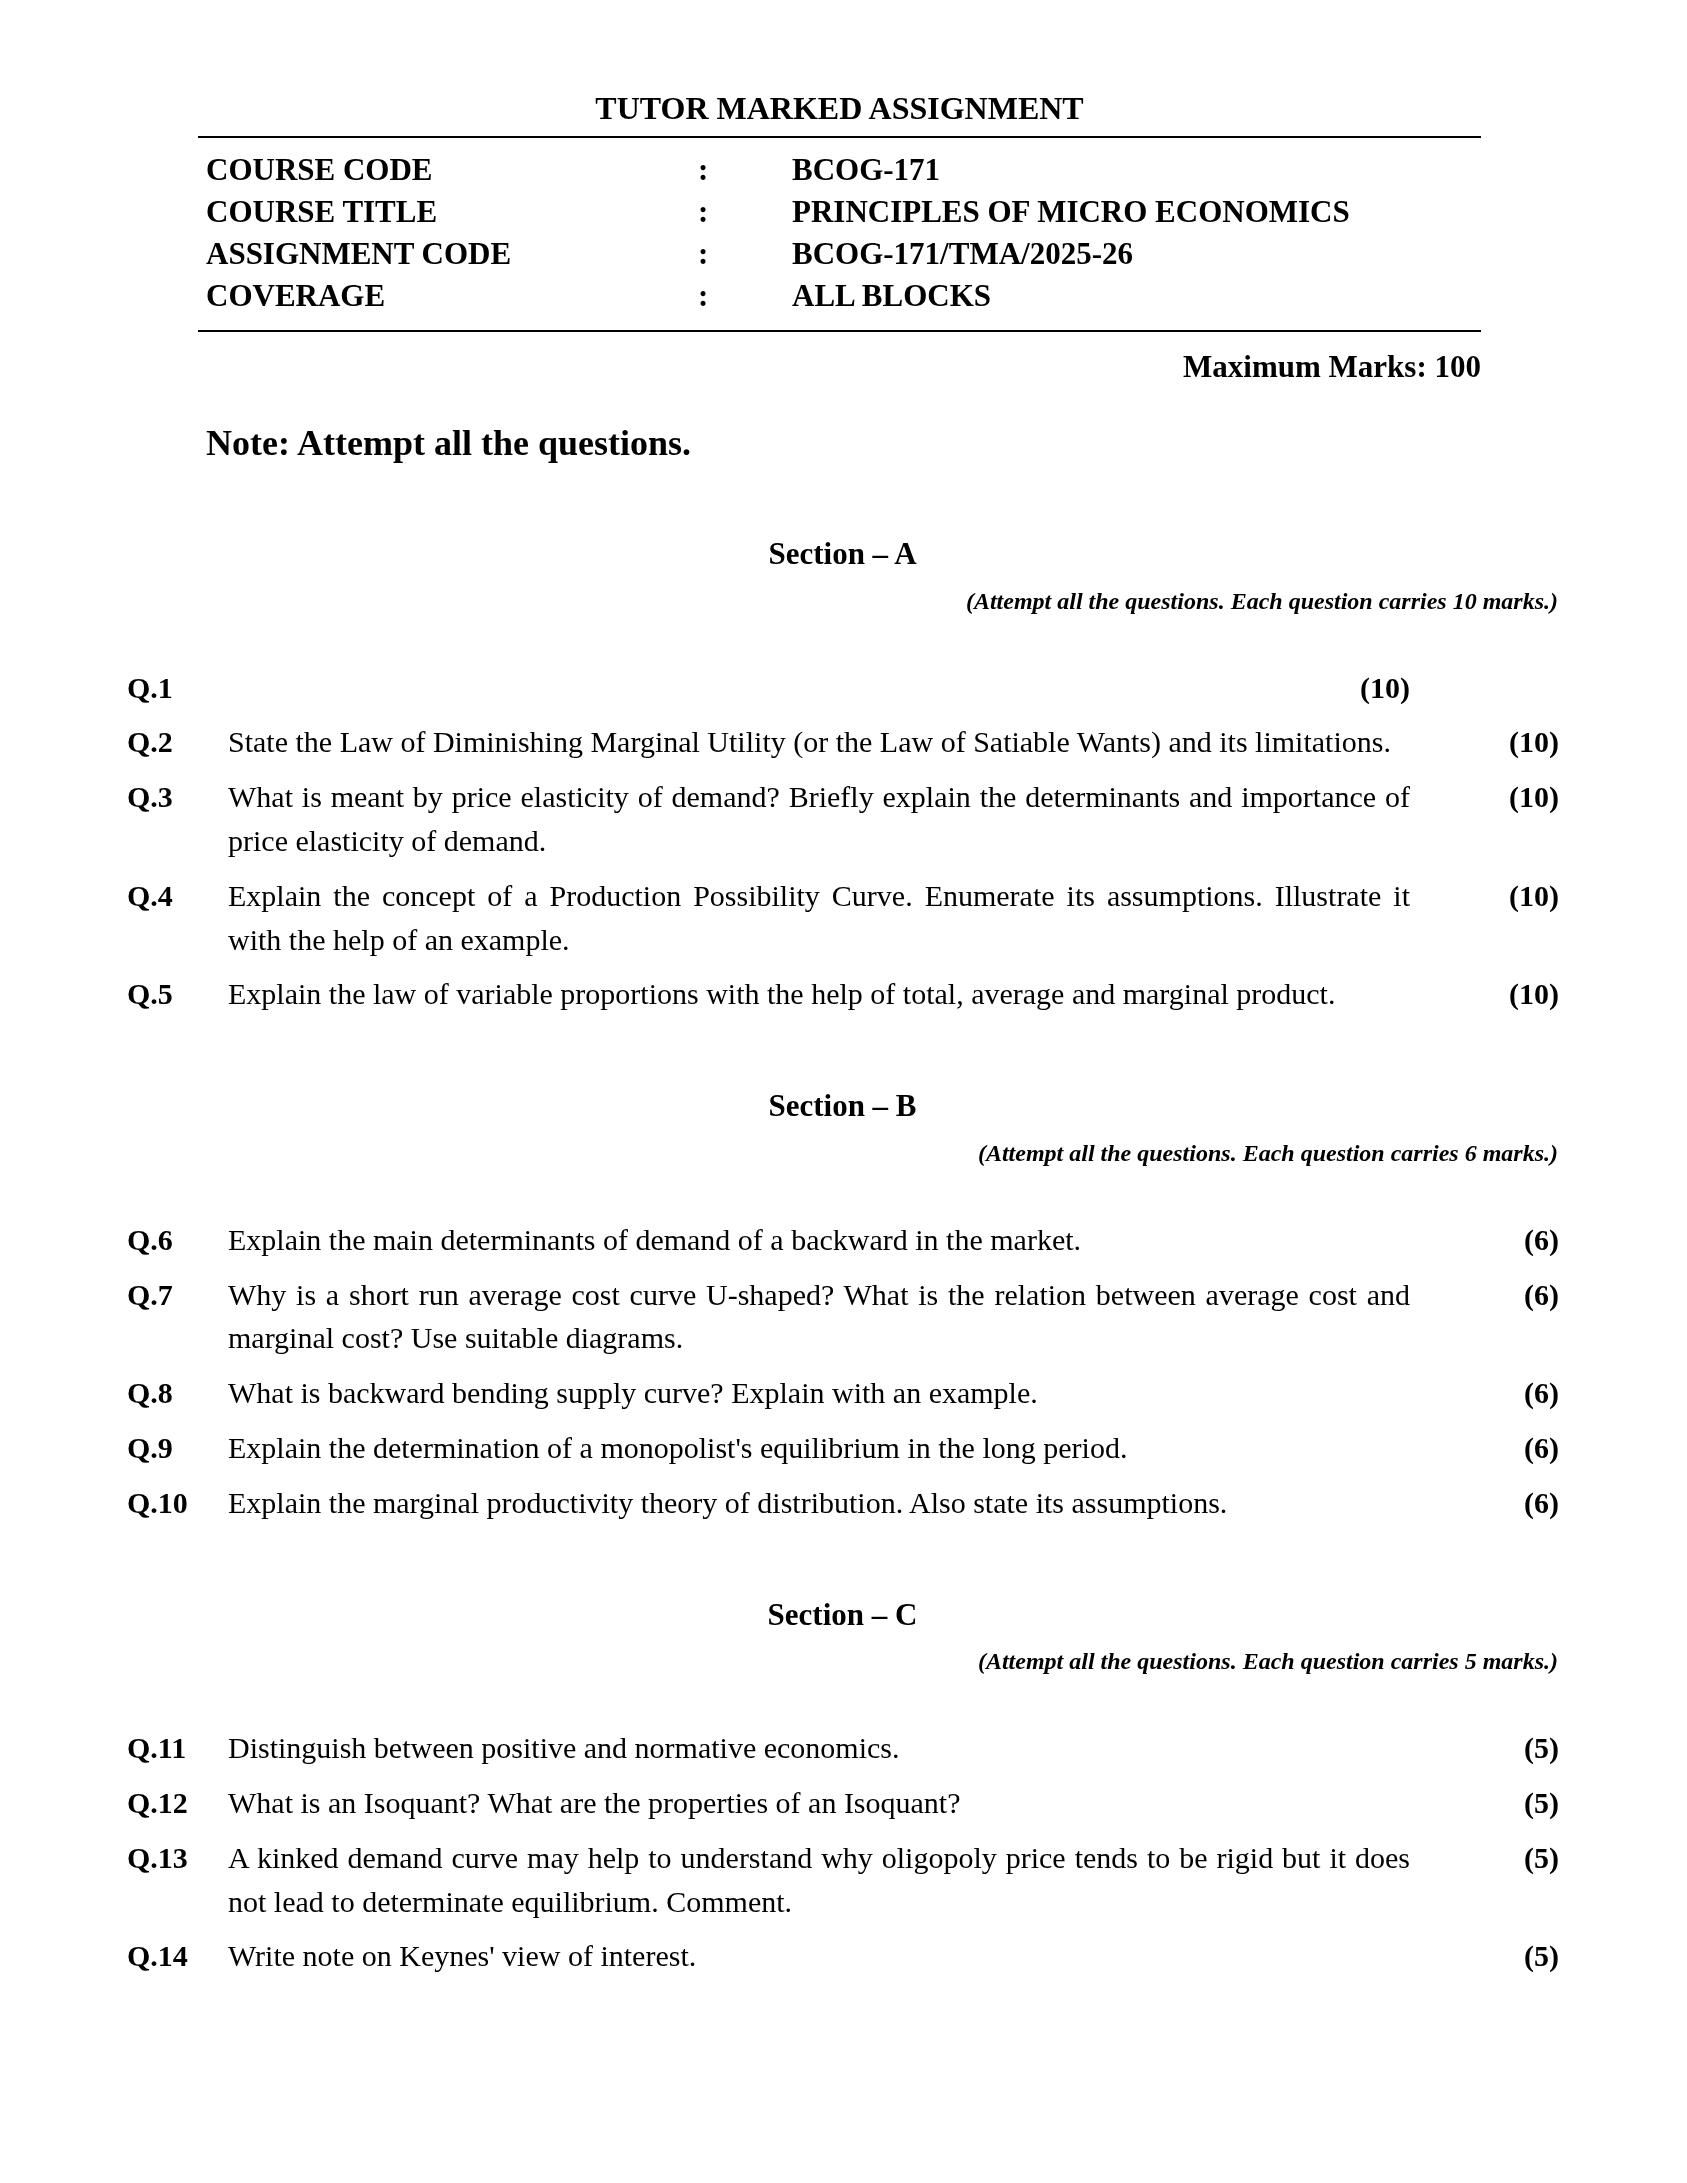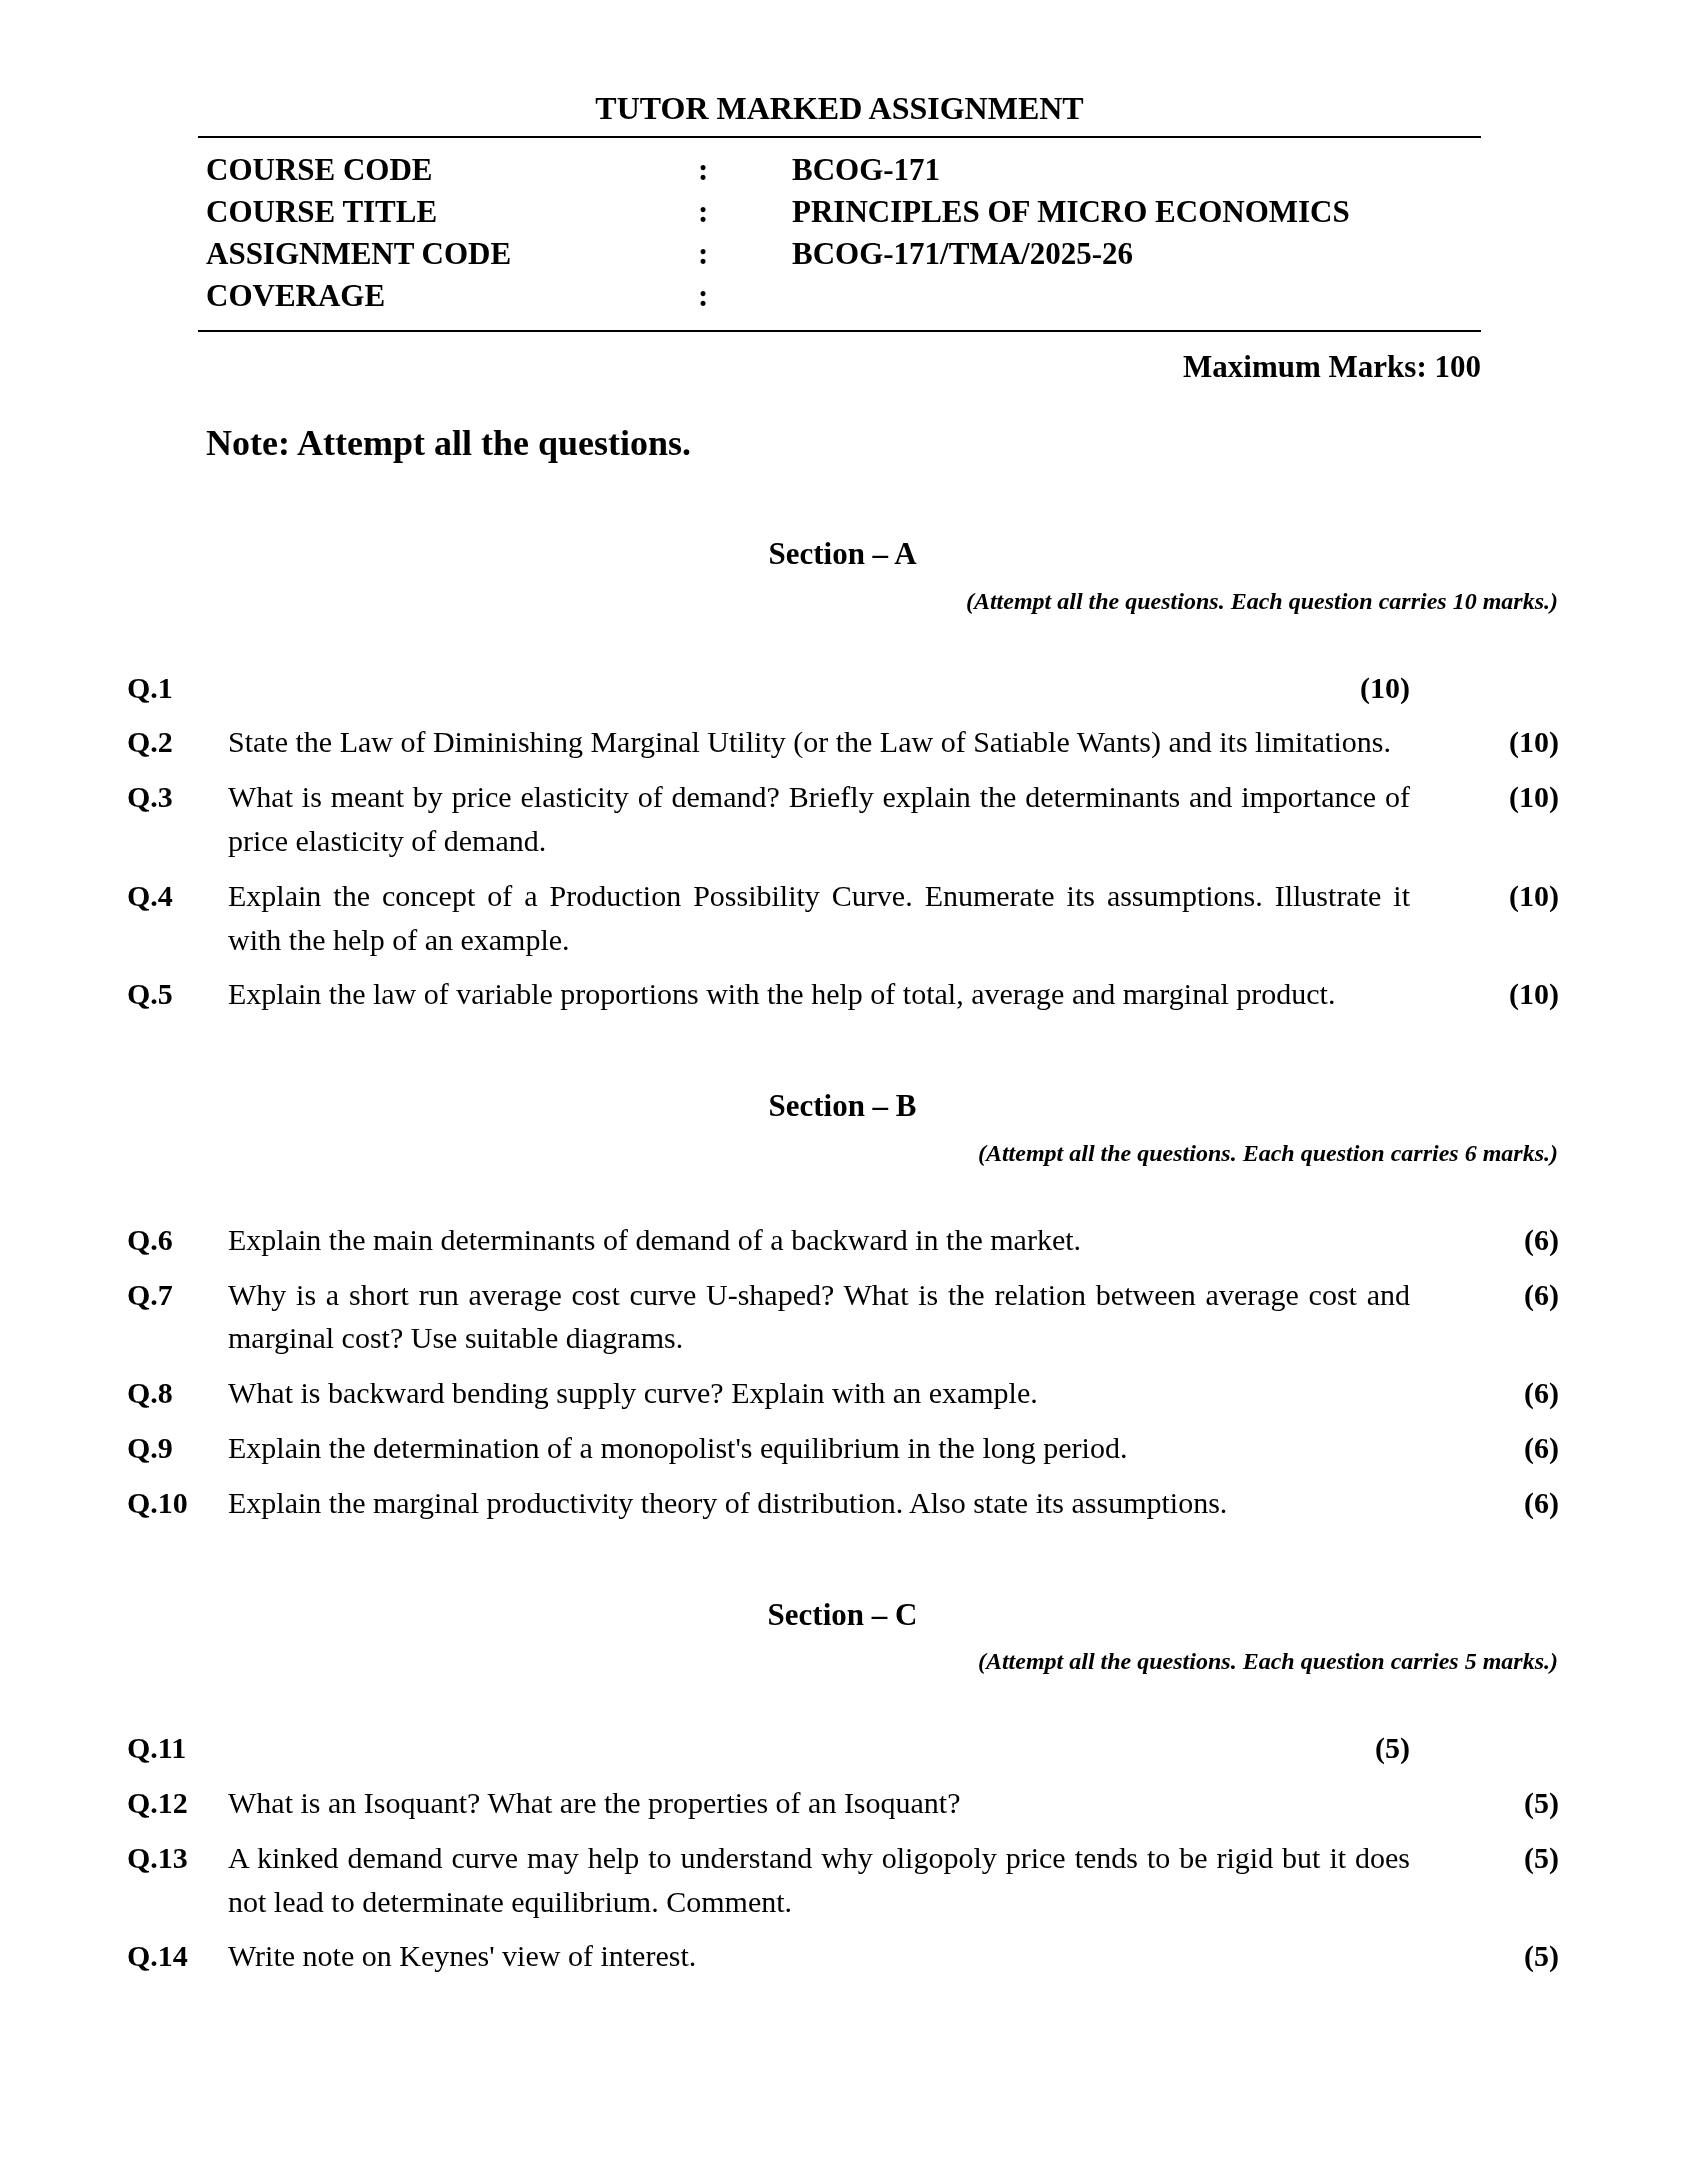--- a/index.html
+++ b/index.html
@@ -103,20 +103,21 @@
         <span>PRINCIPLES OF MICRO ECONOMICS</span>
       </div>
       <div class="header-row">
         <span>ASSIGNMENT CODE</span>
         <span>:</span>
         <span>BCOG-171/TMA/2025-26</span>
       </div>
       <div class="header-row">
         <span>COVERAGE</span>
         <span>:</span>
+        <span>ALL BLOCKS</span>
       </div>
     </div>
 
     <div class="rule"></div>
     <div class="max-marks">Maximum Marks: 100</div>
   </div>
 
   <div class="note">Note: Attempt all the questions.</div>
 
   <div class="section">
@@ -181,20 +182,21 @@
       </div>
     </div>
   </div>
 
   <div class="section">
     <div class="section-title">Section – C</div>
     <div class="section-subtitle">(Attempt all the questions. Each question carries 5 marks.)</div>
     <div class="questions">
       <div class="question">
         <span class="q-num">Q.11</span>
+        <span class="q-text">Distinguish between positive and normative economics.</span>
         <span class="q-marks">(5)</span>
       </div>
       <div class="question">
         <span class="q-num">Q.12</span>
         <span class="q-text">What is an Isoquant? What are the properties of an Isoquant?</span>
         <span class="q-marks">(5)</span>
       </div>
       <div class="question">
         <span class="q-num">Q.13</span>
         <span class="q-text">A kinked demand curve may help to understand why oligopoly price tends to be rigid but it does not lead to determinate equilibrium. Comment.</span>

